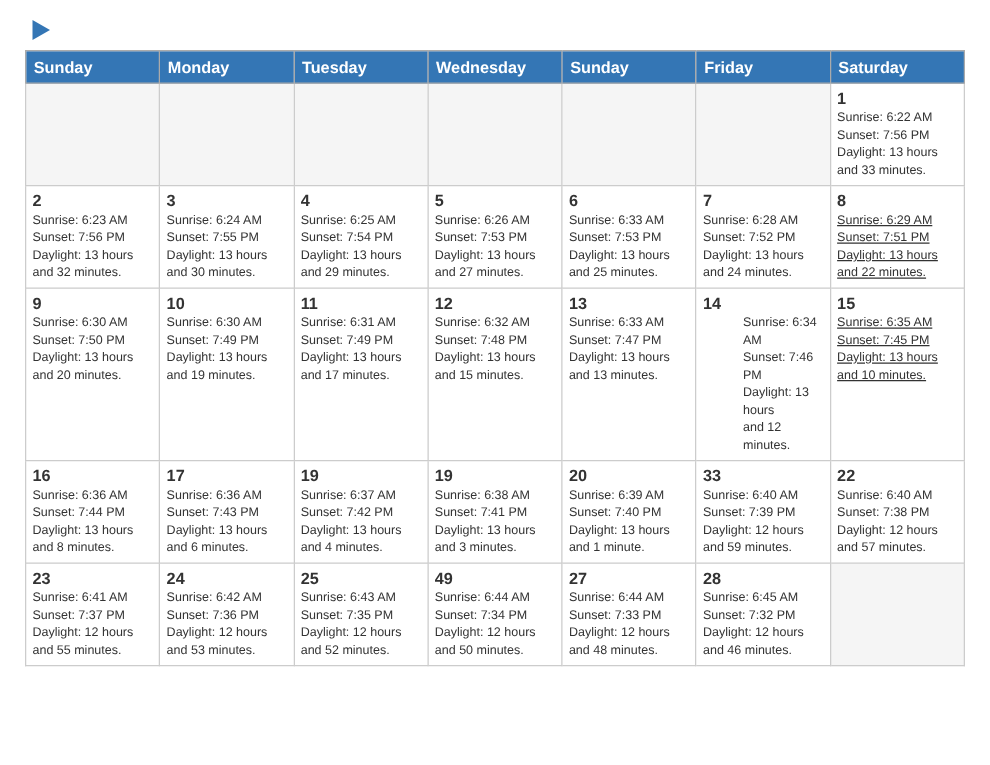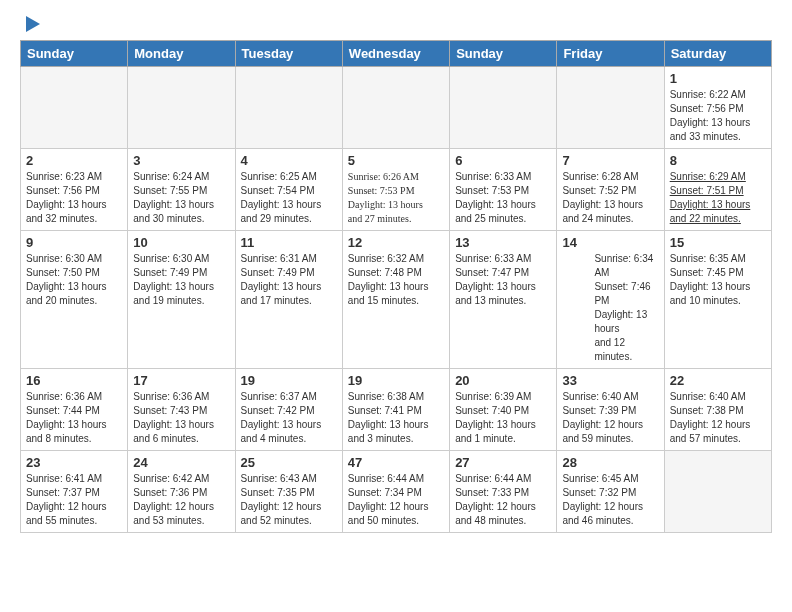--- a/index.html
+++ b/index.html
@@ -150,21 +150,21 @@
           </td>
           <td>
             <span class="day-num">4</span>
             <div class="day-info" style="white-space: pre-line;">Sunrise: 6:25 AM
 Sunset: 7:54 PM
 Daylight: 13 hours
 and 29 minutes.</div>
           </td>
           <td>
             <span class="day-num">5</span>
-            <div class="day-info" style="white-space: pre-line; font-family: Liberation Serif, serif;">Sunrise: 6:26 AM
+            <div class="day-info" style="white-space: pre-line;">Sunrise: 6:26 AM
 Sunset: 7:53 PM
 Daylight: 13 hours
 and 27 minutes.</div>
           </td>
           <td>
             <span class="day-num">6</span>
             <div class="day-info" style="white-space: pre-line;">Sunrise: 6:33 AM
 Sunset: 7:53 PM
 Daylight: 13 hours
 and 25 minutes.</div>
@@ -222,21 +222,21 @@
           </td>
           <td>
             <span class="day-num">14</span>
             <div class="day-info" style="white-space: pre-line; margin-left: 32px;">Sunrise: 6:34 AM
 Sunset: 7:46 PM
 Daylight: 13 hours
 and 12 minutes.</div>
           </td>
           <td>
             <span class="day-num">15</span>
-            <div class="day-info" style="white-space: pre-line;">Sunrise: 6:35 AM
+            <div class="day-info" style="white-space: pre-line; text-decoration: underline;">Sunrise: 6:35 AM
 Sunset: 7:45 PM
 Daylight: 13 hours
 and 10 minutes.</div>
           </td>
         </tr>
         <tr>
           <td>
             <span class="day-num">16</span>
             <div class="day-info" style="white-space: pre-line;">Sunrise: 6:36 AM
 Sunset: 7:44 PM
@@ -302,21 +302,21 @@
 and 53 minutes.</div>
           </td>
           <td>
             <span class="day-num">25</span>
             <div class="day-info" style="white-space: pre-line;">Sunrise: 6:43 AM
 Sunset: 7:35 PM
 Daylight: 12 hours
 and 52 minutes.</div>
           </td>
           <td>
-            <span class="day-num">47</span>
+            <span class="day-num">49</span>
             <div class="day-info" style="white-space: pre-line;">Sunrise: 6:44 AM
 Sunset: 7:34 PM
 Daylight: 12 hours
 and 50 minutes.</div>
           </td>
           <td>
             <span class="day-num">27</span>
             <div class="day-info" style="white-space: pre-line;">Sunrise: 6:44 AM
 Sunset: 7:33 PM
 Daylight: 12 hours

